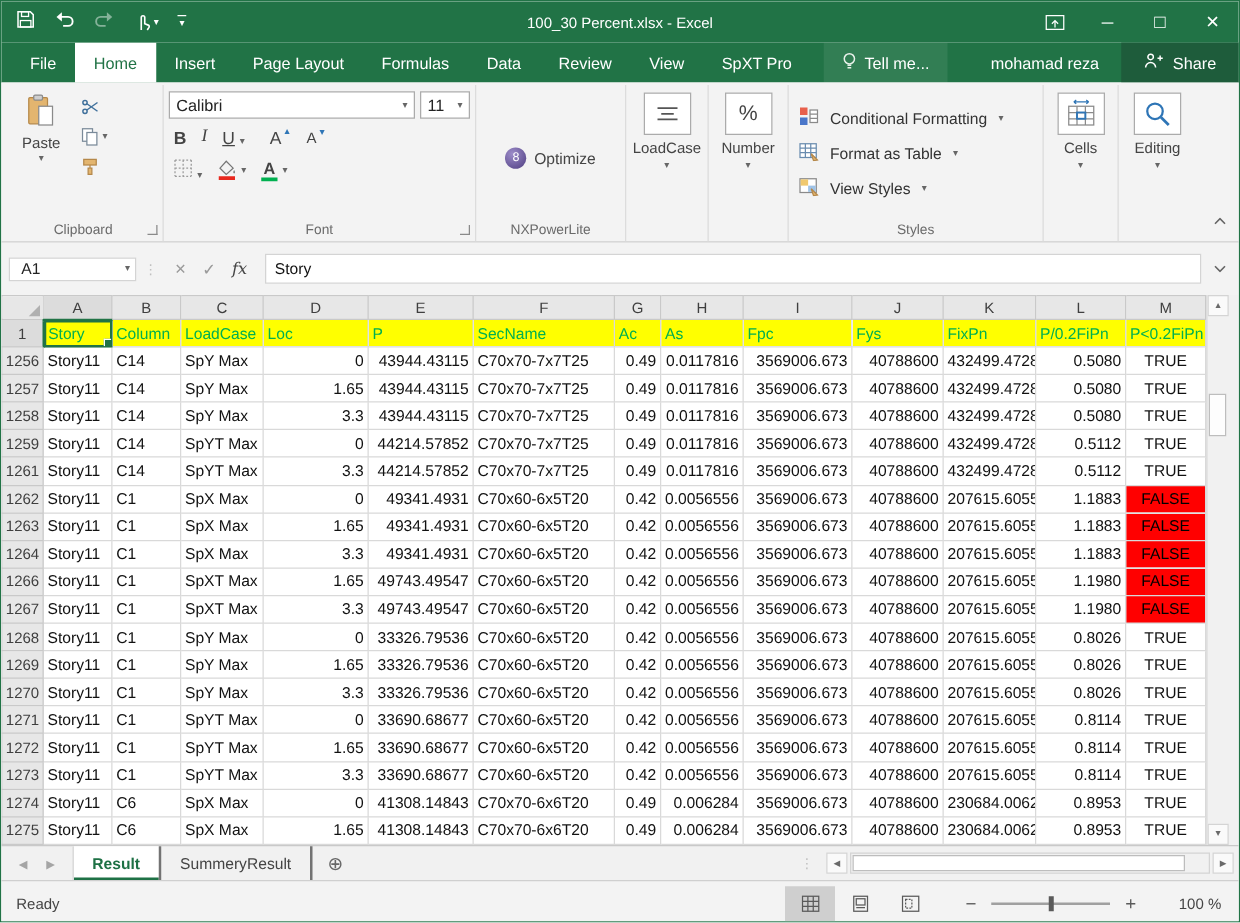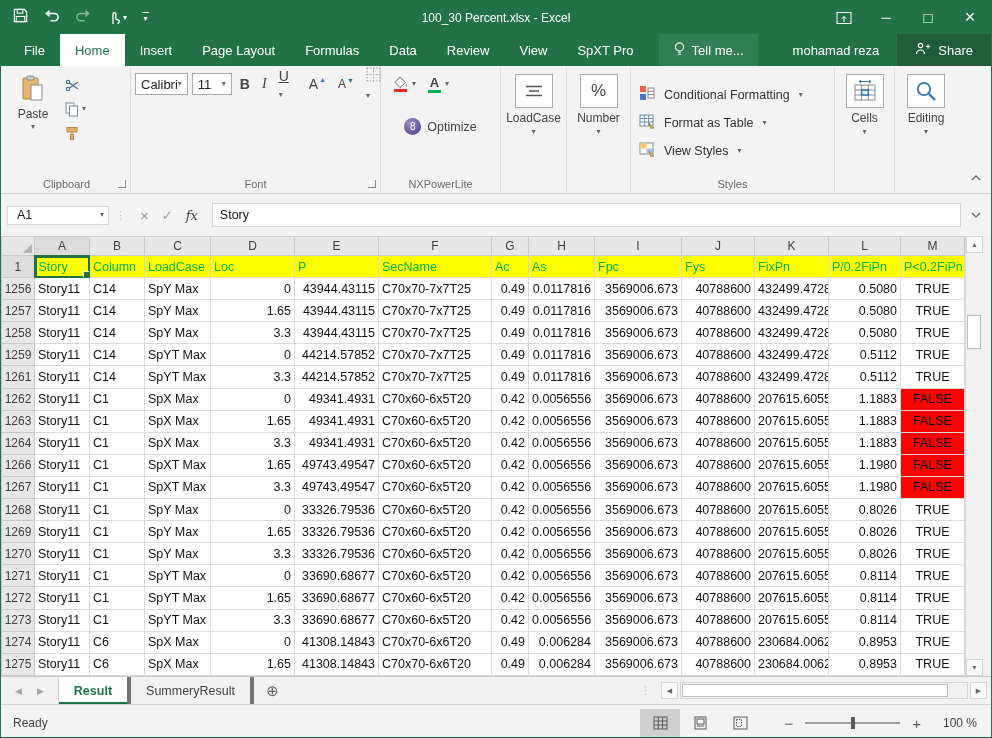--- a/index.html
+++ b/index.html
@@ -35,21 +35,21 @@
   .bigbtn{display:flex;flex-direction:column;align-items:center;justify-content:flex-start;gap:3px;padding:3px 8px;font-size:12px;color:#444}
   .iconbox{width:38px;height:34px;border:1px solid #ababab;background:#fff;display:flex;align-items:center;justify-content:center}
   
   .g-clip{width:128px}
   .clipcols{display:flex}
   .pastebtn{width:52px;display:flex;flex-direction:column;align-items:center;gap:2px;font-size:12px;color:#444;padding-top:4px}
   .smallcol{display:flex;flex-direction:column;gap:8px;padding:6px 2px 0 6px}
   .smallrow{display:flex;align-items:center;gap:3px;height:16px}
   
   .g-font{width:250px}
-  .fontcol{display:flex;gap:4px;width:100%;padding-top:2px}
+  .fontcol{display:flex;flex-direction:column;gap:4px;width:100%;padding-top:2px}
   .comborow{display:flex;gap:4px}
   .combo{border:1px solid #ababab;background:#fff;height:22px;display:flex;align-items:center;padding:0 5px;font-size:13px;color:#222}
   .combo .ddg{margin-left:auto}
   .fname{flex:1}
   .fsize{width:40px}
   .fbtns-row{display:flex;align-items:center;gap:12px;padding:2px 4px;font-size:14px;color:#444;height:22px}
   .bold{font-weight:bold}
   .ital{font-style:italic;font-family:"Liberation Serif",serif}
   .unda{text-decoration:underline}
   .grow-ic{display:flex;align-items:flex-start;gap:1px}
@@ -90,37 +90,37 @@
   .corner{position:relative}
   .tri{position:absolute;right:2px;bottom:2px;width:0;height:0;border-left:9px solid transparent;border-bottom:9px solid #b0b0b0}
   .vscroll{width:17px;background:#f1f1f1;border-left:1px solid #d8d8d8;display:flex;flex-direction:column;flex:0 0 auto}
   .sbtn{height:17px;width:17px;background:#fafafa;border:1px solid #d4d4d4;font-size:7px;color:#6a6a6a;display:flex;align-items:center;justify-content:center;flex:0 0 auto}
   .vtrack{flex:1;position:relative}
   .vthumb{position:absolute;top:62px;left:1px;width:14px;height:34px;background:#fdfdfd;border:1px solid #bdbdbd}
 
   
   .tabstrip{height:28px;background:#f1f1f1;border-top:1px solid #c9c9c9;display:flex;align-items:stretch;font-size:12.5px;color:#444;flex:0 0 auto}
   .snav{display:flex;align-items:center;gap:15px;padding:0 14px;color:#a5a5a5;font-size:9px}
-  .stab{display:flex;align-items:center;padding:2px 15px;border-right:4px solid #737373;white-space:nowrap}
+  .stab{display:flex;align-items:center;padding:2px 15px;border-right:2px solid #737373;white-space:nowrap}
   .stab.active{background:#fff;color:#1e7145;font-weight:bold;box-shadow:inset 0 -2px 0 #1e7145;border-left:1px solid #d0d0d0}
   .addsheet{display:flex;align-items:center;padding:0 12px;font-size:15px;color:#666}
   .hscroll{display:flex;align-items:center;margin-left:auto;gap:2px;padding-right:4px}
   .htrack{width:288px;height:17px;background:#f1f1f1;border:1px solid #d4d4d4;position:relative}
   .hthumb{position:absolute;left:1px;top:1px;width:266px;height:13px;background:#fff;border:1px solid #bdbdbd}
 
   
   .statusbar{height:33px;background:#f3f3f3;border-top:1px solid #cfcfcf;display:flex;align-items:center;font-size:12px;color:#444;padding:4px 0 0 12px;flex:0 0 auto}
   .sright{margin-left:auto;display:flex;align-items:center;height:100%}
   .view{width:40px;height:100%;display:flex;align-items:center;justify-content:center}
   .view.active{background:#cfcfcf}
   .zoomctl{display:flex;align-items:center;margin-left:18px;color:#5a5a5a}
   .zbtn{font-size:15px;padding:0 6px}
   .ztrack{width:95px;height:2px;background:#a0a0a0;position:relative;margin:0 6px}
   .zthumb{position:absolute;left:46px;top:-5px;width:4px;height:12px;background:#5a5a5a}
-  .zoomlevel{margin:0 14px 0 16px;white-space:nowrap}
+  .zoomlevel{margin:0 14px 0 28px;white-space:nowrap}
 </style>
 </head>
 <body>
 
 <div class="window">
 
   <div class="titlebar">
     <div class="qat">
       <span><svg width="15" height="15" viewBox="0 0 16 16">
             <path d="M1.5 1.5 h10.5 l2.5 2.5 v10.5 h-13 z" fill="none" stroke="#fff" stroke-width="1.3"></path>

